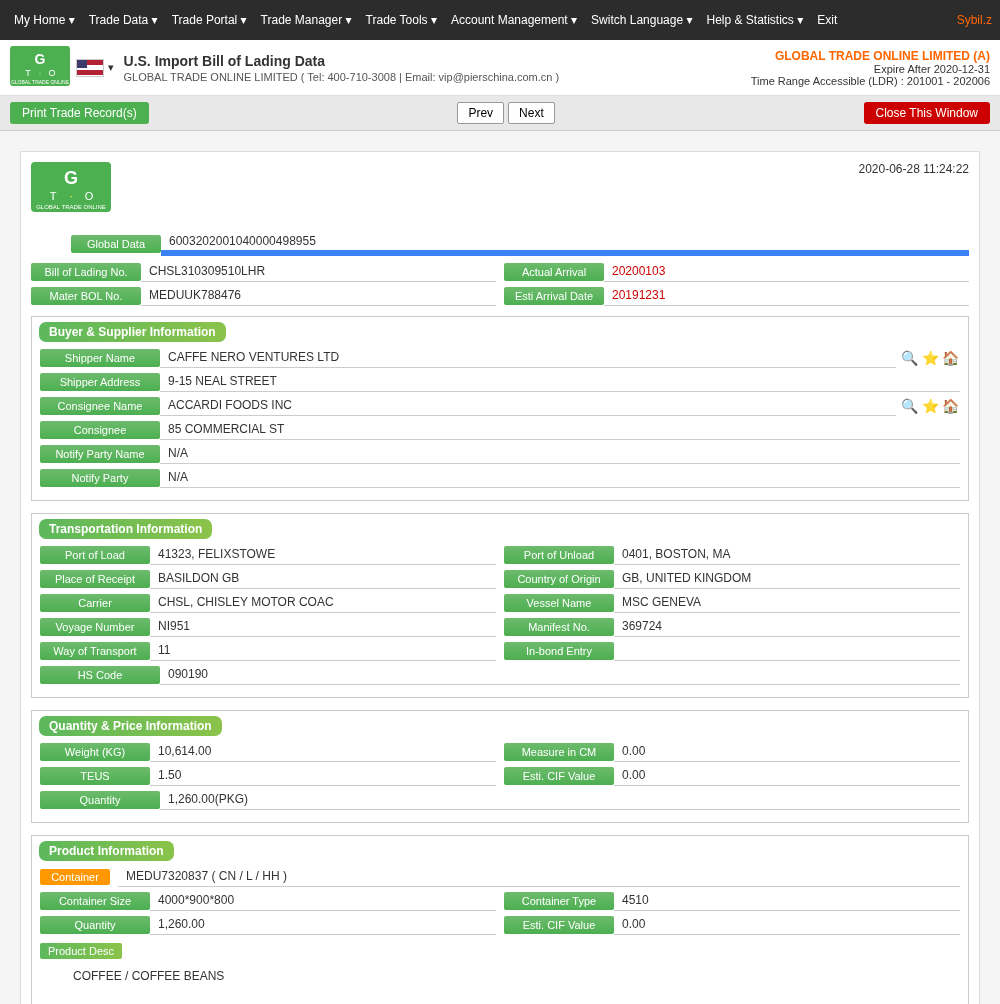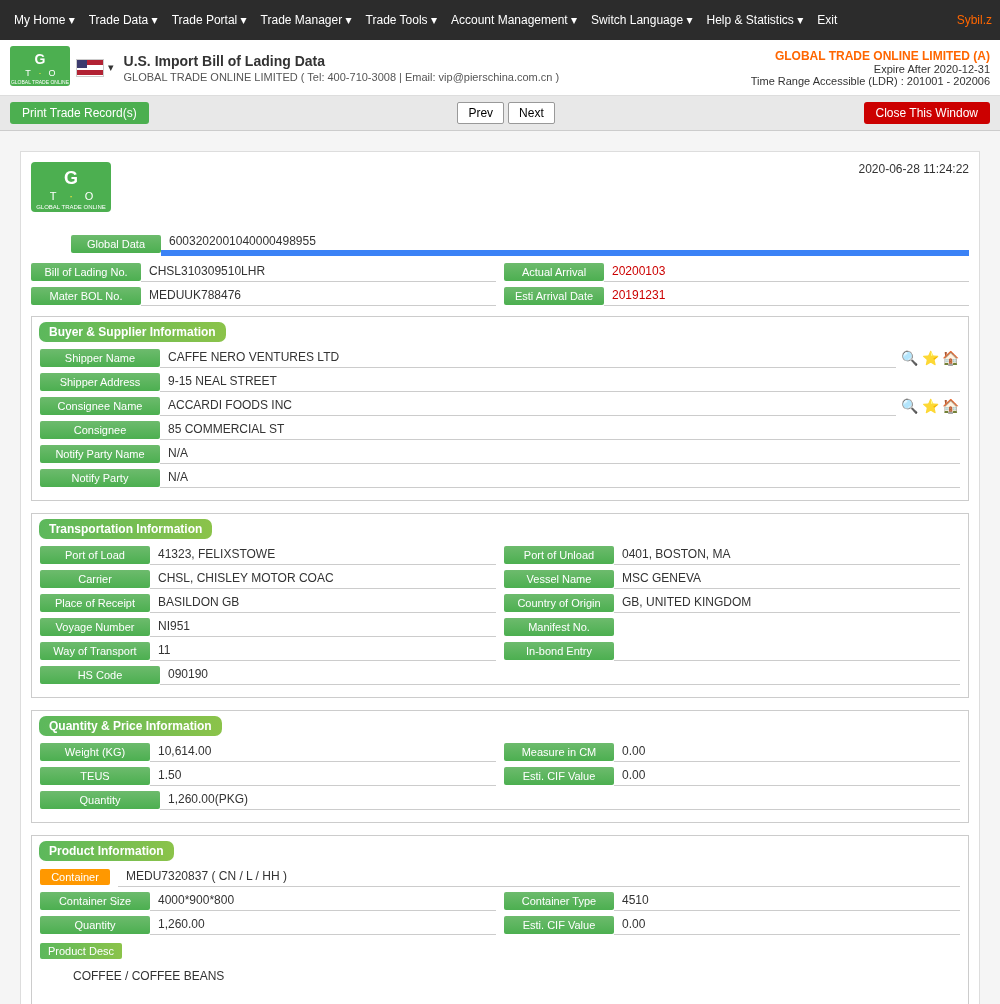--- a/index.html
+++ b/index.html
@@ -373,49 +373,50 @@
           </div>
           <div class="field-pair">
             <span class="field-label" style="min-width:110px;">Port of Unload</span>
             <span class="field-value">0401, BOSTON, MA</span>
           </div>
         </div>
 
         
         <div class="field-row-2col">
           <div class="field-pair">
+            <span class="field-label">Place of Receipt</span>
+            <span class="field-value">BASILDON GB</span>
+          </div>
+          <div class="field-pair">
+            <span class="field-label" style="min-width:110px;">Country of Origin</span>
+            <span class="field-value">GB, UNITED KINGDOM</span>
+          </div>
+        </div>
+
+        
+        <div class="field-row-2col">
+          <div class="field-pair">
             <span class="field-label">Carrier</span>
             <span class="field-value">CHSL, CHISLEY MOTOR COAC</span>
           </div>
           <div class="field-pair">
             <span class="field-label" style="min-width:110px;">Vessel Name</span>
             <span class="field-value">MSC GENEVA</span>
           </div>
         </div>
 
         
         <div class="field-row-2col">
           <div class="field-pair">
-            <span class="field-label">Place of Receipt</span>
-            <span class="field-value">BASILDON GB</span>
-          </div>
-          <div class="field-pair">
-            <span class="field-label" style="min-width:110px;">Country of Origin</span>
-            <span class="field-value">GB, UNITED KINGDOM</span>
-          </div>
-        </div>
-
-        
-        <div class="field-row-2col">
-          <div class="field-pair">
             <span class="field-label">Voyage Number</span>
             <span class="field-value">NI951</span>
           </div>
           <div class="field-pair">
             <span class="field-label" style="min-width:110px;">Manifest No.</span>
+            <span class="field-value">369724</span>
           </div>
         </div>
 
         
         <div class="field-row-2col">
           <div class="field-pair">
             <span class="field-label">Way of Transport</span>
             <span class="field-value">11</span>
           </div>
           <div class="field-pair">

